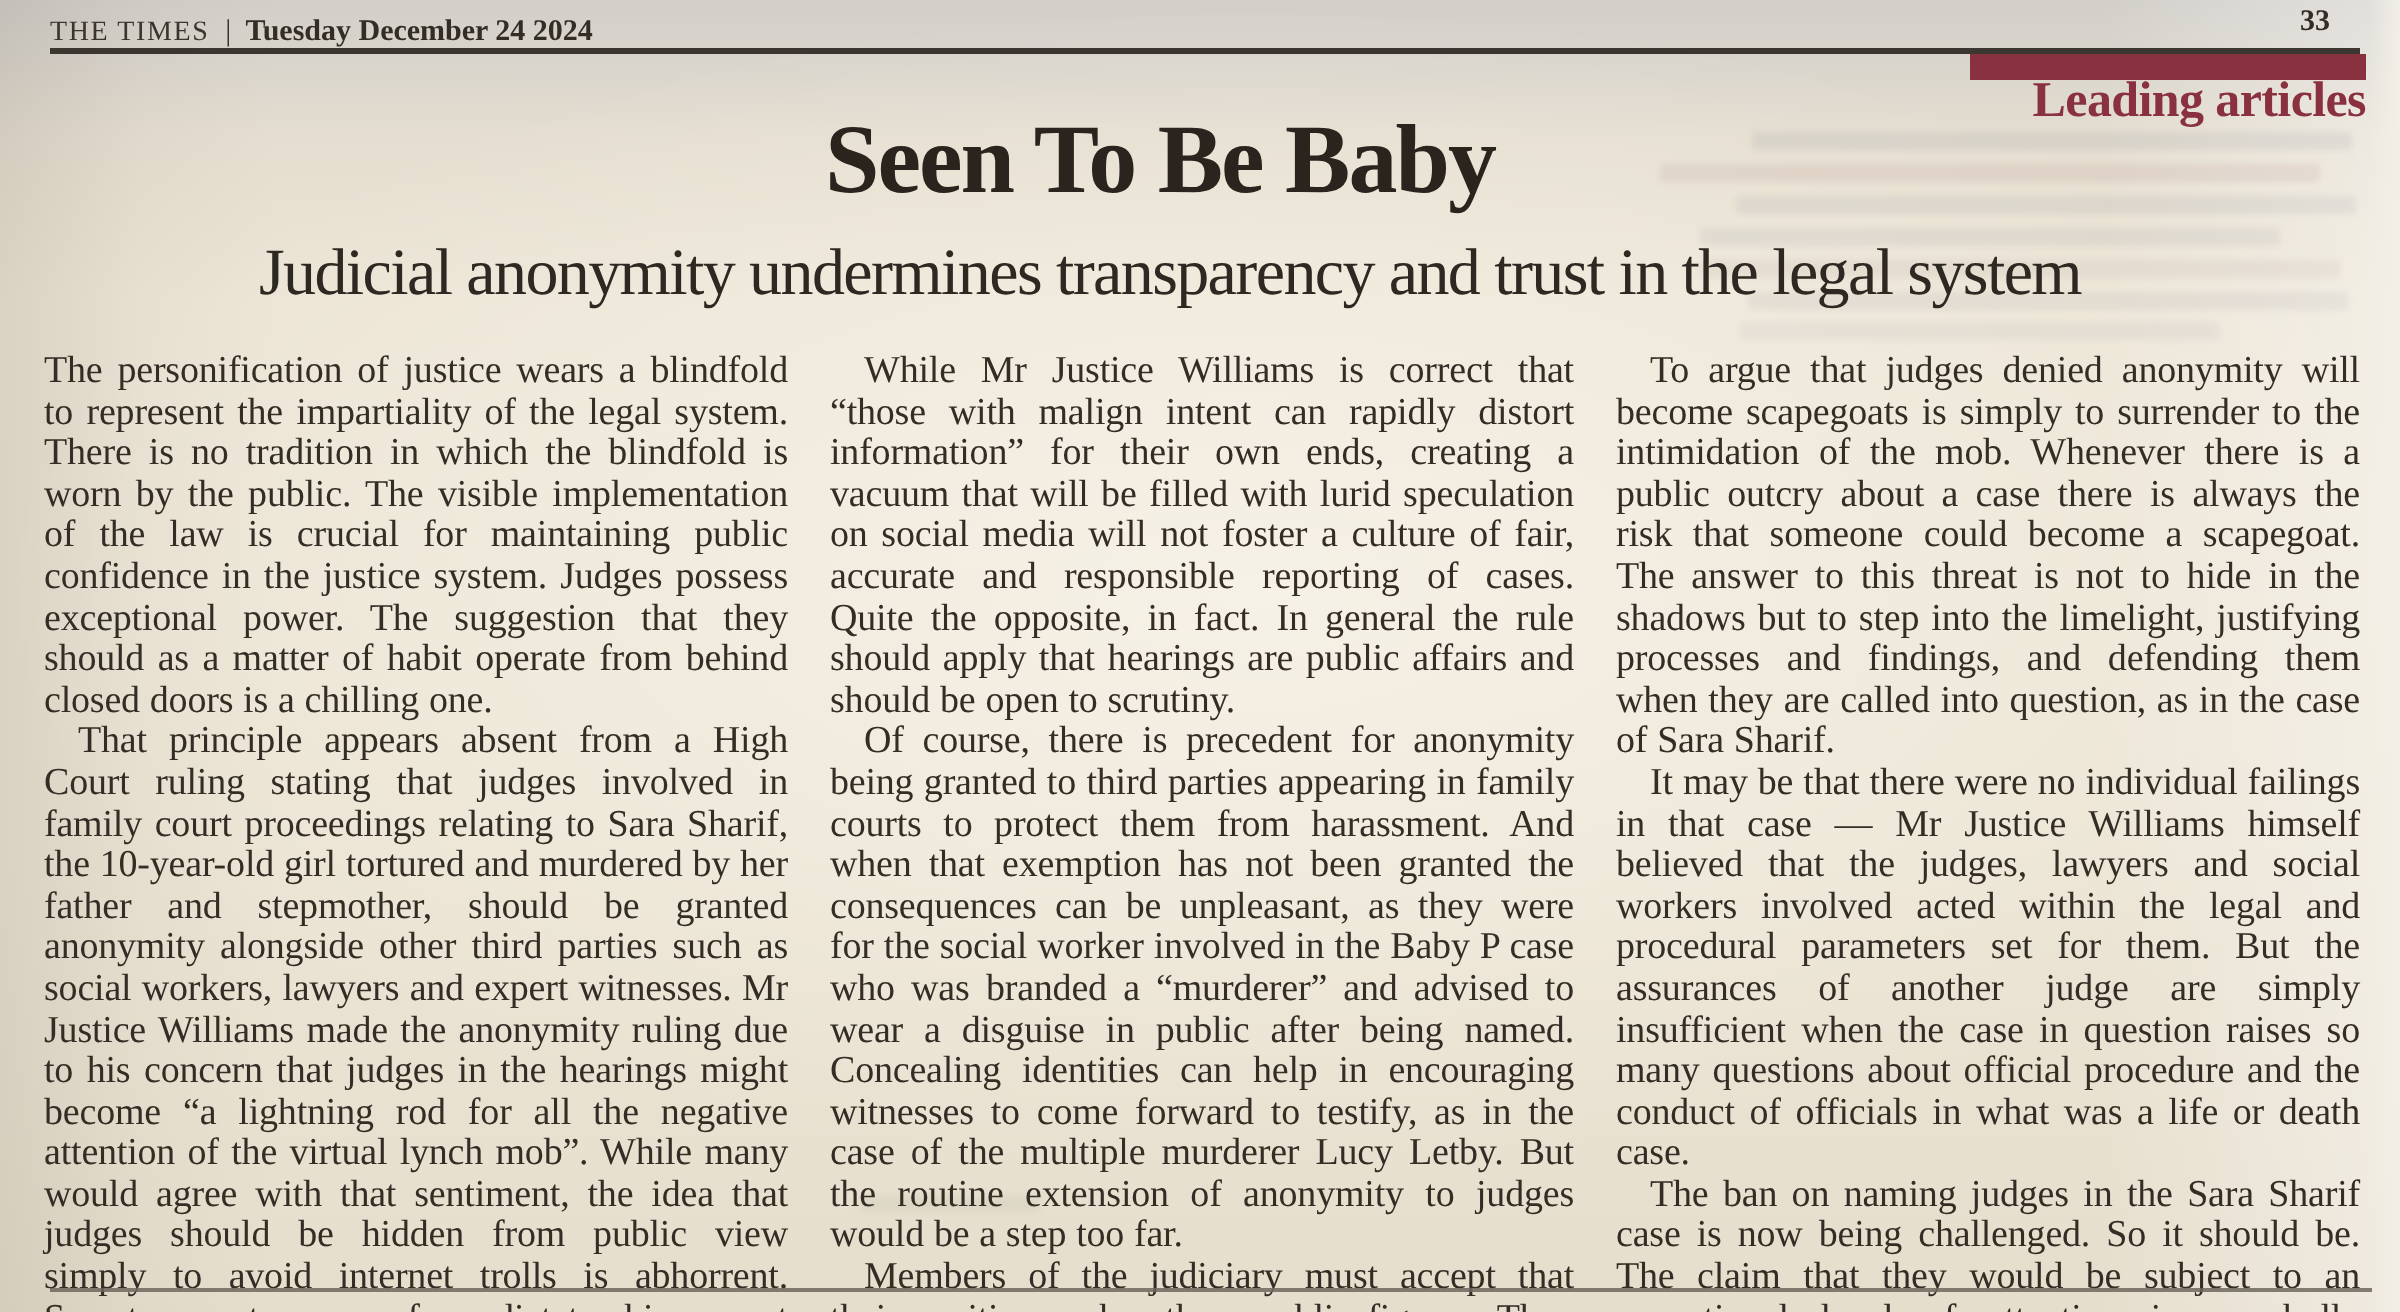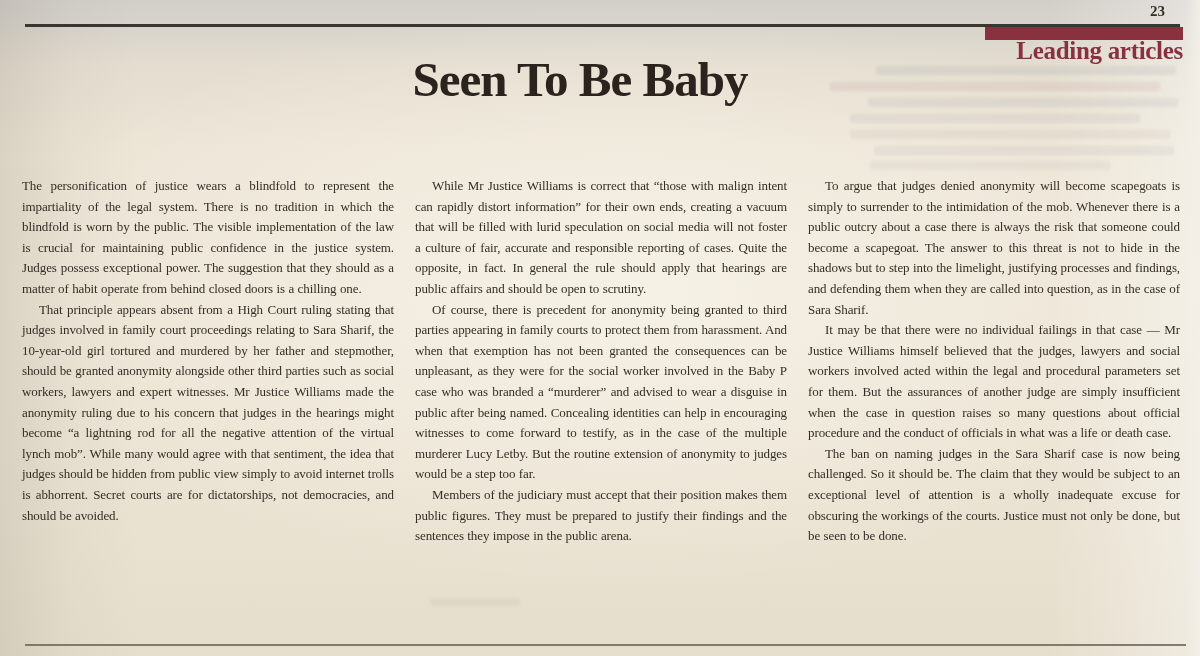--- a/index.html
+++ b/index.html
@@ -57,49 +57,53 @@
     font-size:33px;font-weight:400;letter-spacing:-0.8px;color:#2e2822;line-height:36px;
   }
 
   
   .columns{
     position:absolute;left:22px;right:20px;top:176px;
     display:flex;gap:21px;
   }
   .col{flex:1 1 0;}
   .para{
-    font-size:13px;line-height:20.6px;text-align:justify;
+    font-size:19px;line-height:20.6px;text-align:justify;
     color:#342d25;letter-spacing:-0.1px;word-spacing:0.3px;
     hyphens:auto;-webkit-hyphens:auto;
   }
   .para.indent{text-indent:17px;}
 
   .bottom-rule{position:absolute;left:25px;right:14px;top:644px;height:1.5px;background:#6e675d;opacity:0.85;}
 </style>
 </head>
 <body>
 
 <div class="page">
 
-  <div class="page-number">23</div>
+  <div class="masthead-row">
+    <span class="masthead">THE TIMES</span><span class="masthead-sep">|</span><span class="header-date">Tuesday December 24 2024</span>
+  </div>
+  <div class="page-number">33</div>
   <div class="header-rule"></div>
 
   <div class="section-bar"></div>
   <div class="section-label">Leading articles</div>
 
   <div class="ghost gh1"></div>
   <div class="ghost gh2"></div>
   <div class="ghost gh3"></div>
   <div class="ghost gh4"></div>
   <div class="ghost gh5"></div>
   <div class="ghost gh6"></div>
   <div class="ghost gh7"></div>
   <div class="ghost gh8"></div>
 
   <h1 class="headline">Seen To Be Baby</h1>
+  <h2 class="subheadline">Judicial anonymity undermines transparency and trust in the legal system</h2>
 
   <div class="columns">
     <div class="col">
       <p class="para">The personification of justice wears a blindfold to represent the impartiality of the legal system. There is no tradition in which the blindfold is worn by the public. The visible implementation of the law is crucial for maintaining public confidence in the justice system. Judges possess exceptional power. The suggestion that they should as a matter of habit operate from behind closed doors is a chilling one.</p>
       <p class="para indent">That principle appears absent from a High Court ruling stating that judges involved in family court proceedings relating to Sara Sharif, the 10-year-old girl tortured and murdered by her father and stepmother, should be granted anonymity alongside other third parties such as social workers, lawyers and expert witnesses. Mr Justice Williams made the anonymity ruling due to his concern that judges in the hearings might become “a lightning rod for all the negative attention of the virtual lynch mob”. While many would agree with that sentiment, the idea that judges should be hidden from public view simply to avoid internet trolls is abhorrent. Secret courts are for dictatorships, not democracies, and should be avoided.</p>
     </div>
     <div class="col">
       <p class="para indent">While Mr Justice Williams is correct that “those with malign intent can rapidly distort information” for their own ends, creating a vacuum that will be filled with lurid speculation on social media will not foster a culture of fair, accurate and responsible reporting of cases. Quite the opposite, in fact. In general the rule should apply that hearings are public affairs and should be open to scrutiny.</p>
       <p class="para indent">Of course, there is precedent for anonymity being granted to third parties appearing in family courts to protect them from harassment. And when that exemption has not been granted the consequences can be unpleasant, as they were for the social worker involved in the Baby P case who was branded a “murderer” and advised to wear a disguise in public after being named. Concealing identities can help in encouraging witnesses to come forward to testify, as in the case of the multiple murderer Lucy Letby. But the routine extension of anonymity to judges would be a step too far.</p>
       <p class="para indent">Members of the judiciary must accept that their position makes them public figures. They must be prepared to justify their findings and the sentences they impose in the public arena.</p>

